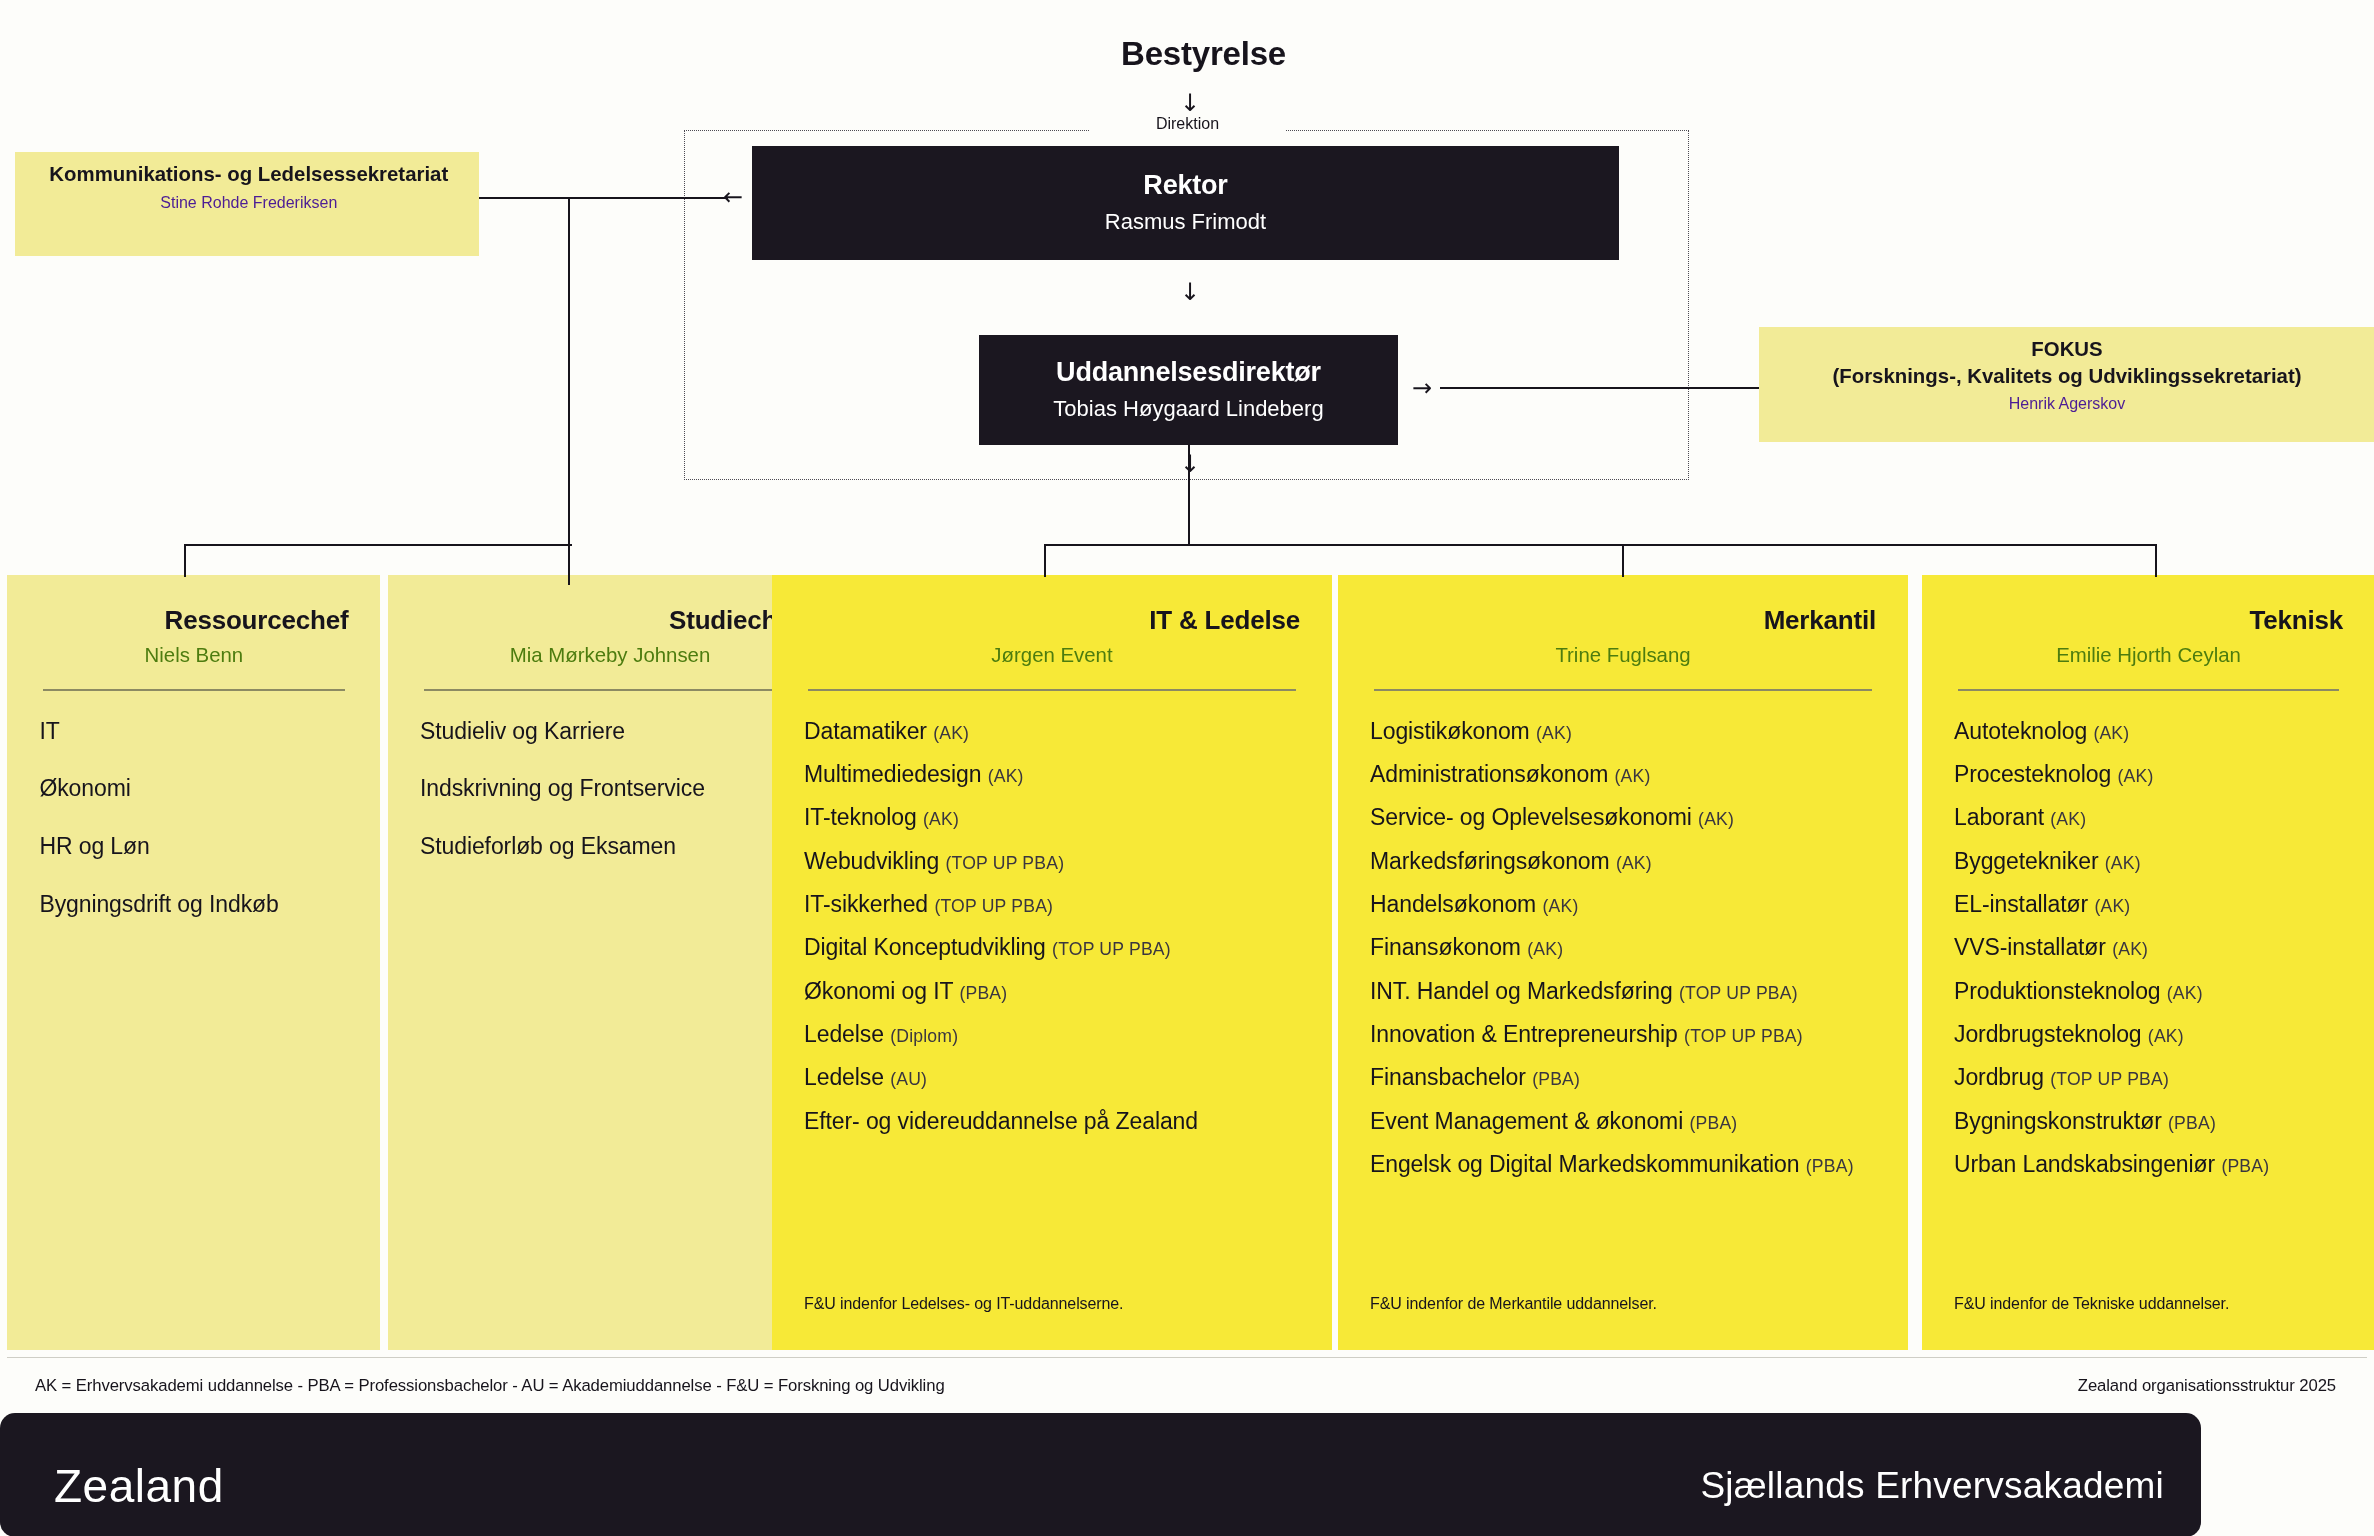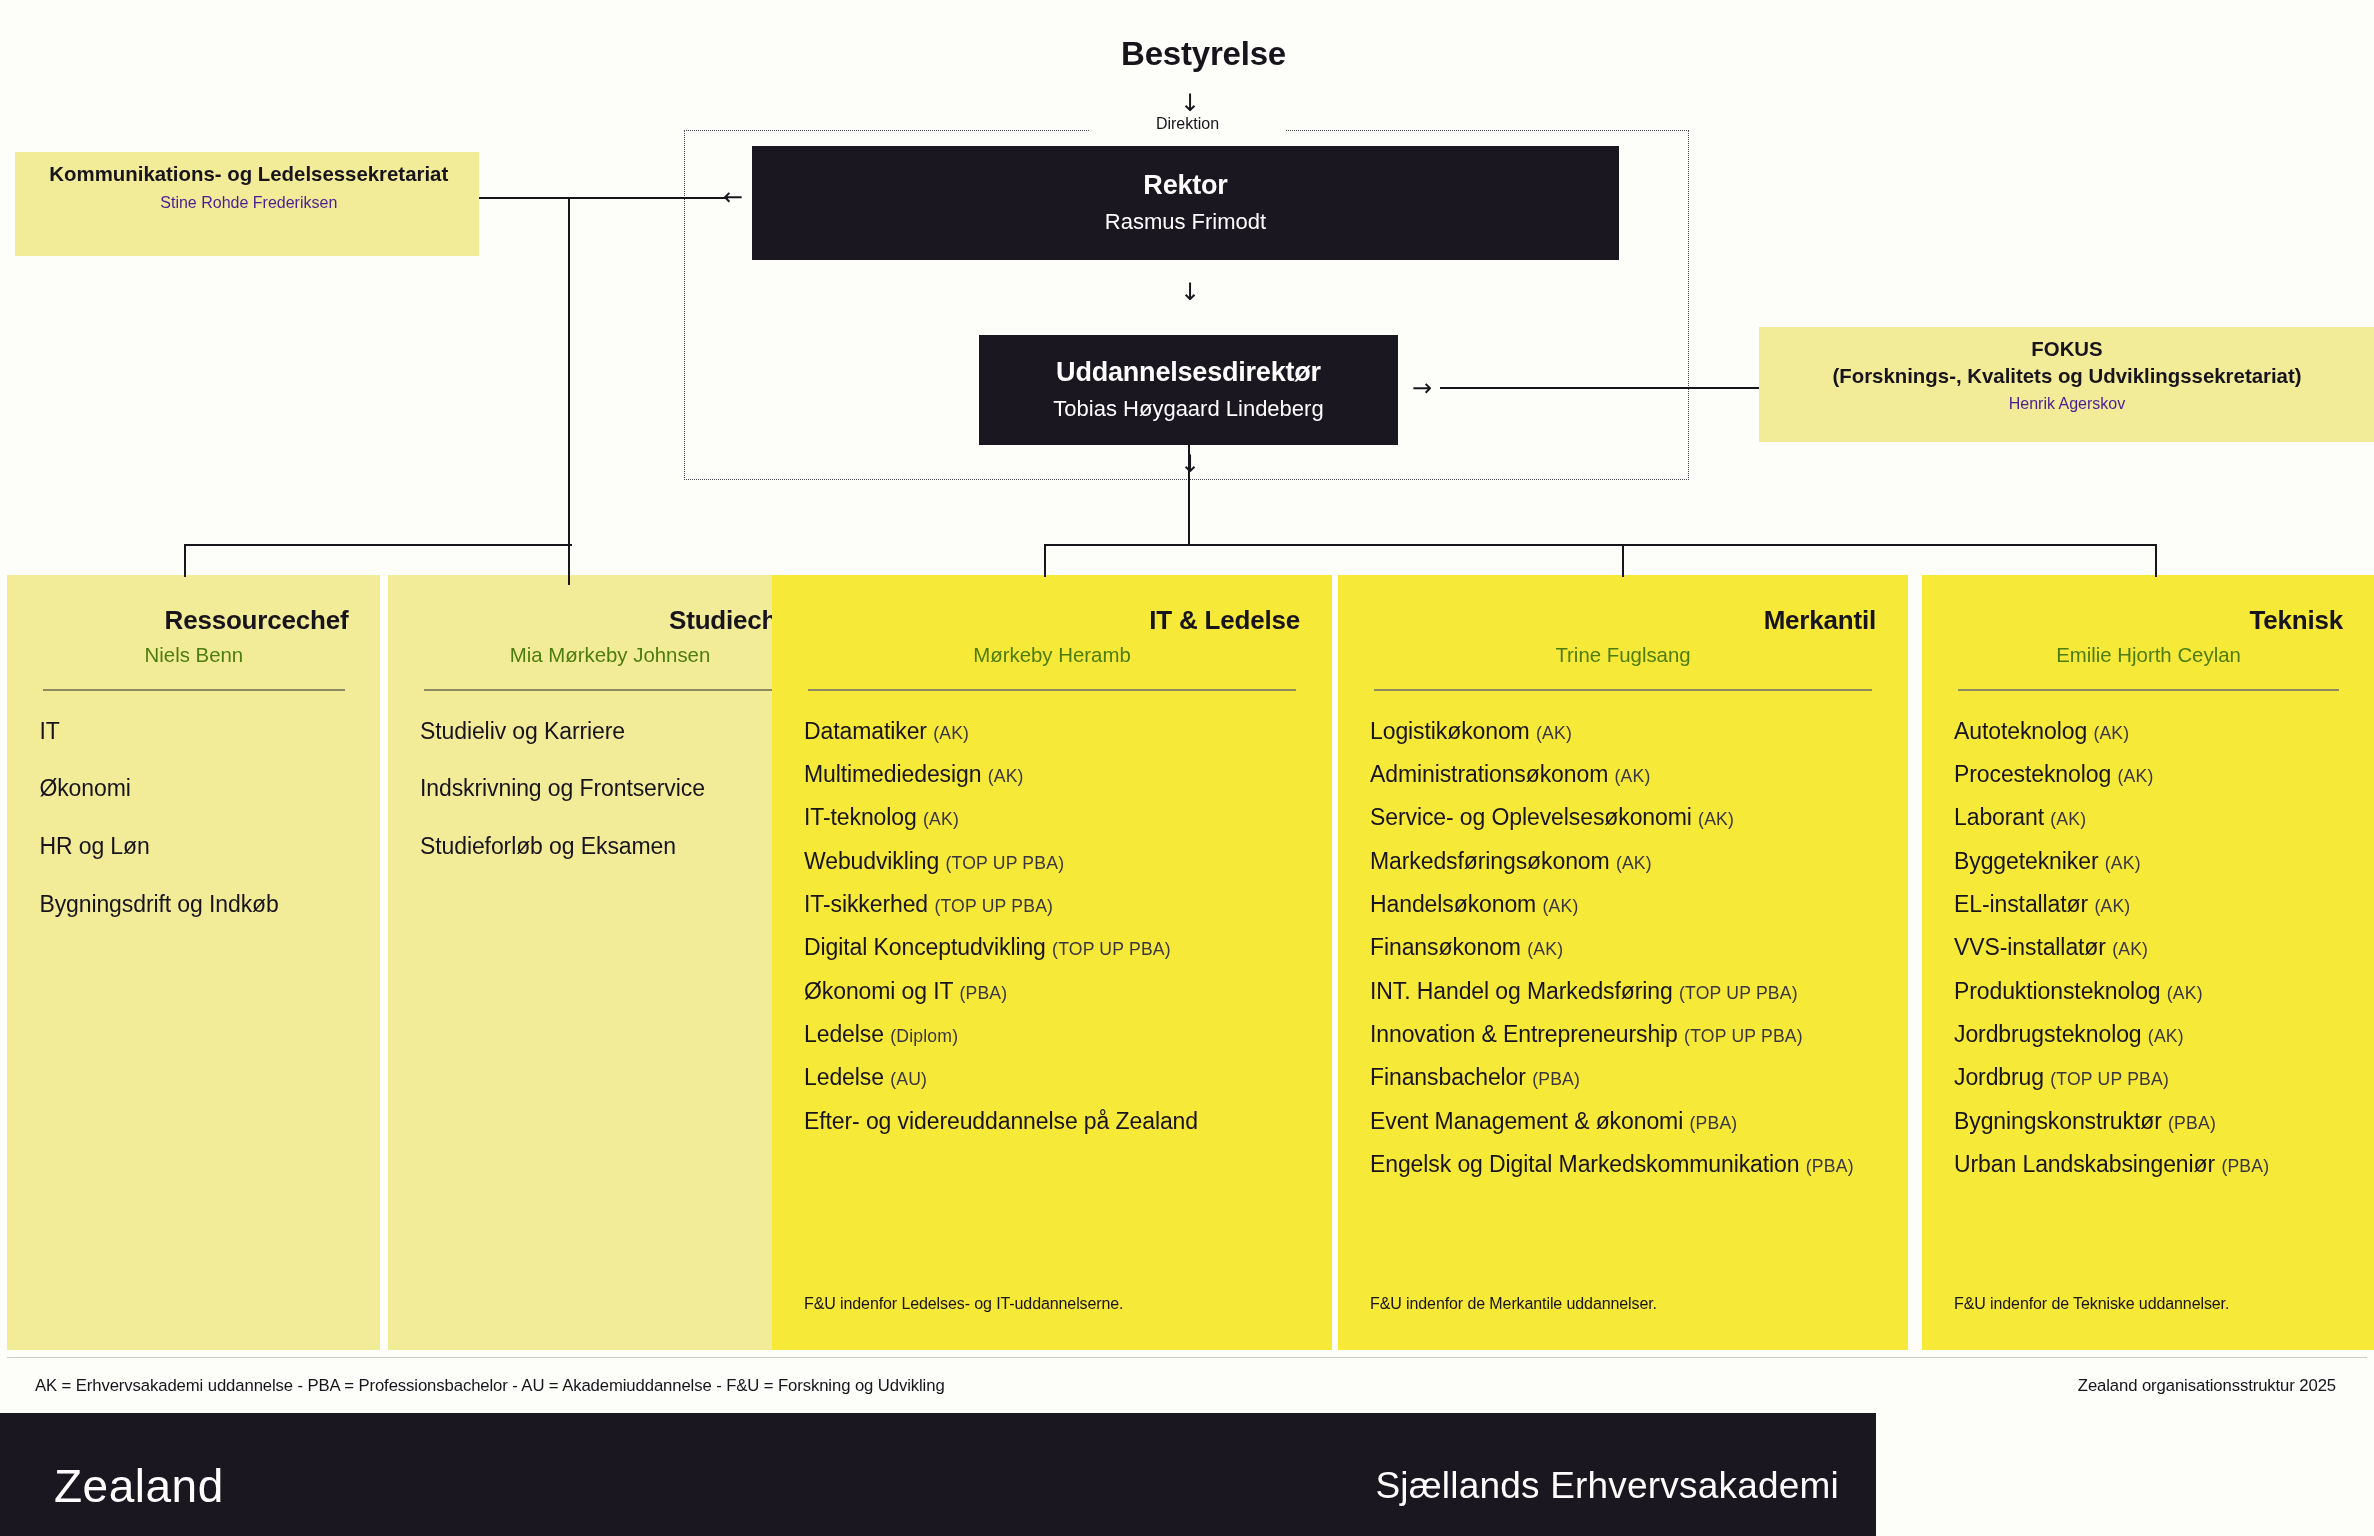--- a/index.html
+++ b/index.html
@@ -214,22 +214,23 @@
     right: 39px; top: 1376px;
     font-size: 16.7px;
     color: #17141c;
     letter-spacing: -0.1px;
   }
 
   
   .footer {
     position: absolute;
     left: 0; top: 1413px;
-    width: 1876px; height: 124px;
+    width: 2201px; height: 124px;
     background: #1b1720;
+    border-radius: 15px;
   }
   .footer-logo {
     position: absolute;
     left: 54px; top: 46px;
     font-size: 46px;
     font-weight: 400;
     color: #ffffff;
     letter-spacing: 0.5px;
   }
   .footer-sub {
@@ -311,21 +312,21 @@
         <div class="col-name">Mia Mørkeby Johnsen</div>
         <div class="col-rule"></div>
         <ul class="col-list spaced">
           <li><span>Studieliv og Karriere</span></li>
           <li><span>Indskrivning og Frontservice</span></li>
           <li><span>Studieforløb og Eksamen</span></li>
         </ul>
       </div>
       <div class="col bright" id="col-2">
         <div class="col-title">IT &amp; Ledelse</div>
-        <div class="col-name">Mørkeby Heramb</div>
+        <div class="col-name">Jørgen Event</div>
         <div class="col-rule"></div>
         <ul class="col-list">
           <li><span>Datamatiker</span> <span class="tag">(AK)</span></li>
           <li><span>Multimediedesign</span> <span class="tag">(AK)</span></li>
           <li><span>IT-teknolog</span> <span class="tag">(AK)</span></li>
           <li><span>Webudvikling</span> <span class="tag">(TOP UP PBA)</span></li>
           <li><span>IT-sikkerhed</span> <span class="tag">(TOP UP PBA)</span></li>
           <li><span>Digital Konceptudvikling</span> <span class="tag">(TOP UP PBA)</span></li>
           <li><span>Økonomi og IT</span> <span class="tag">(PBA)</span></li>
           <li><span>Ledelse</span> <span class="tag">(Diplom)</span></li>

